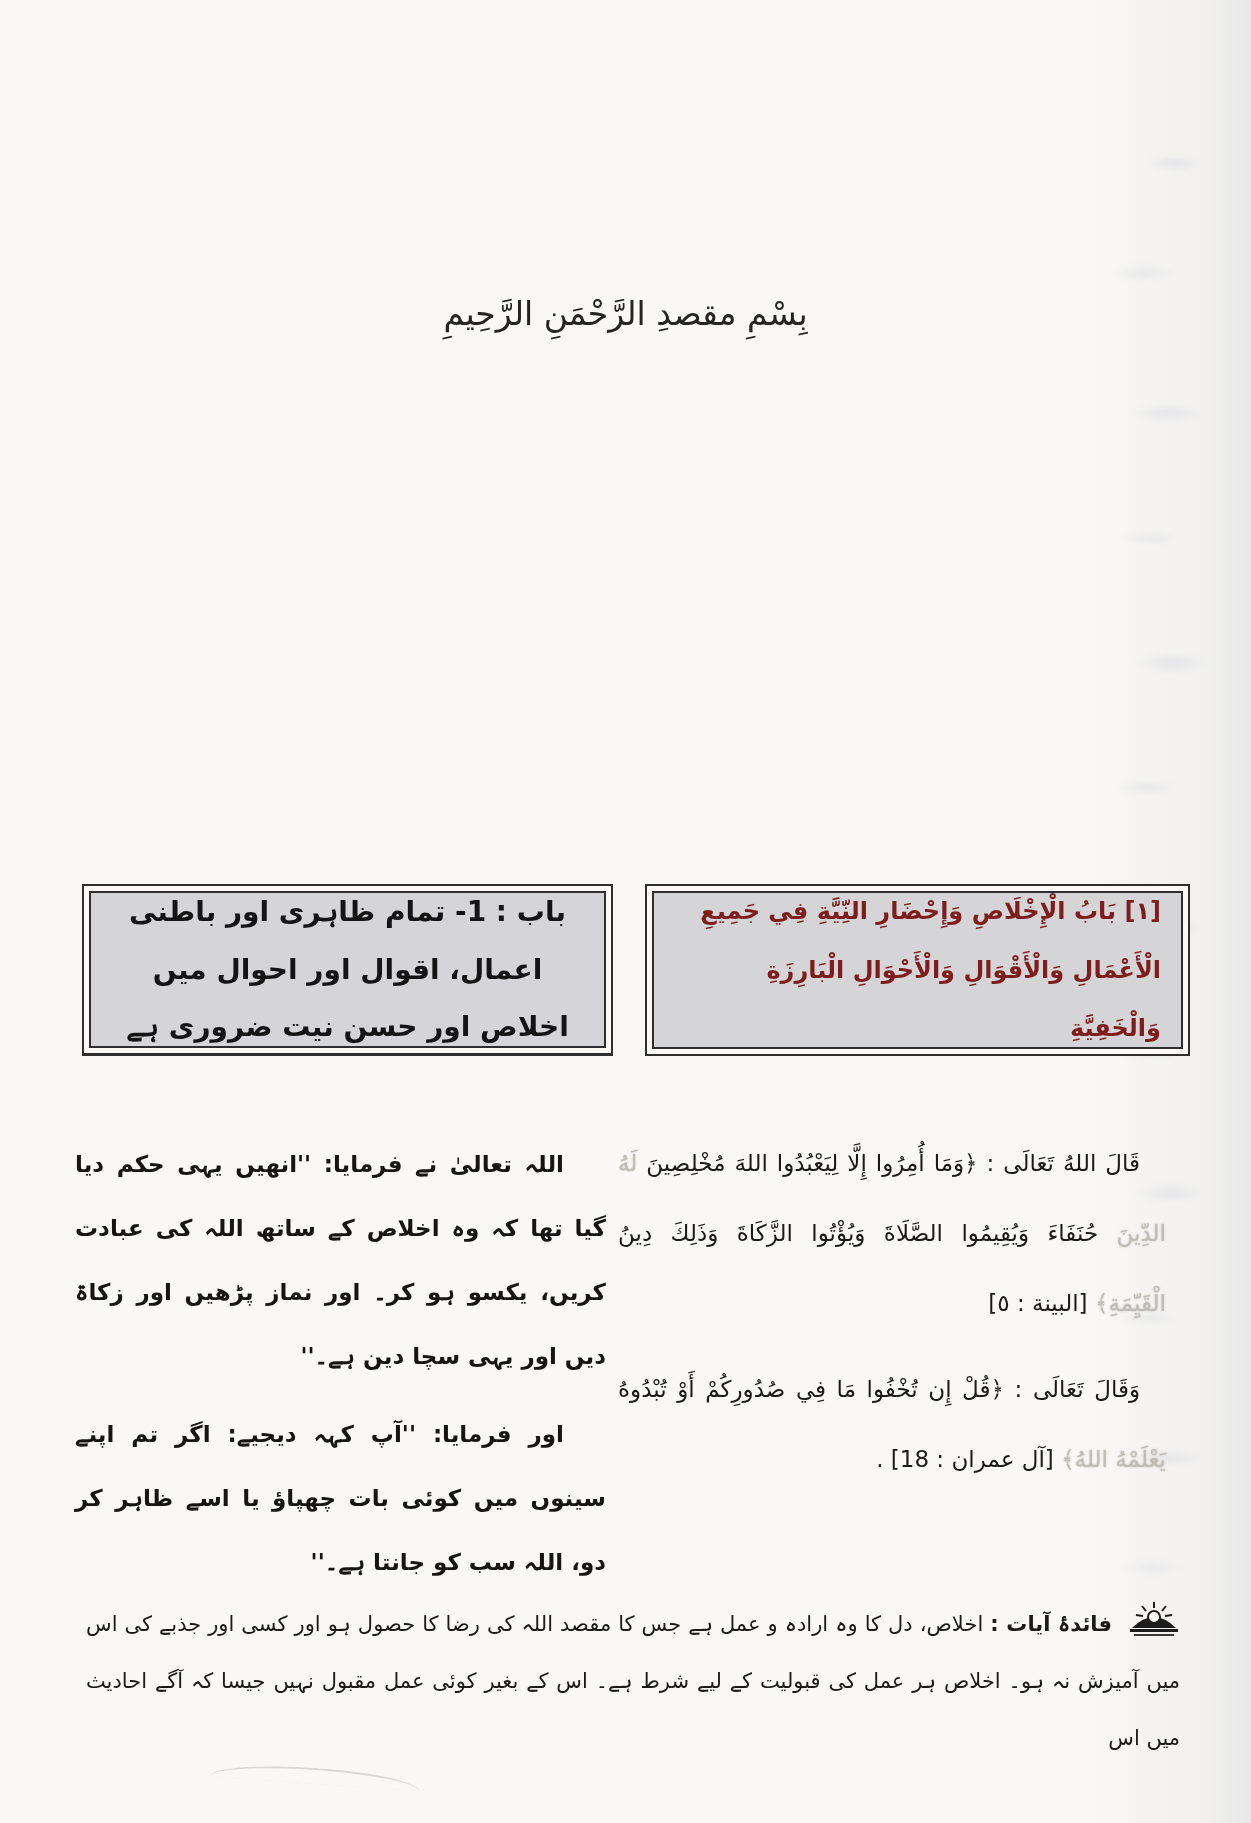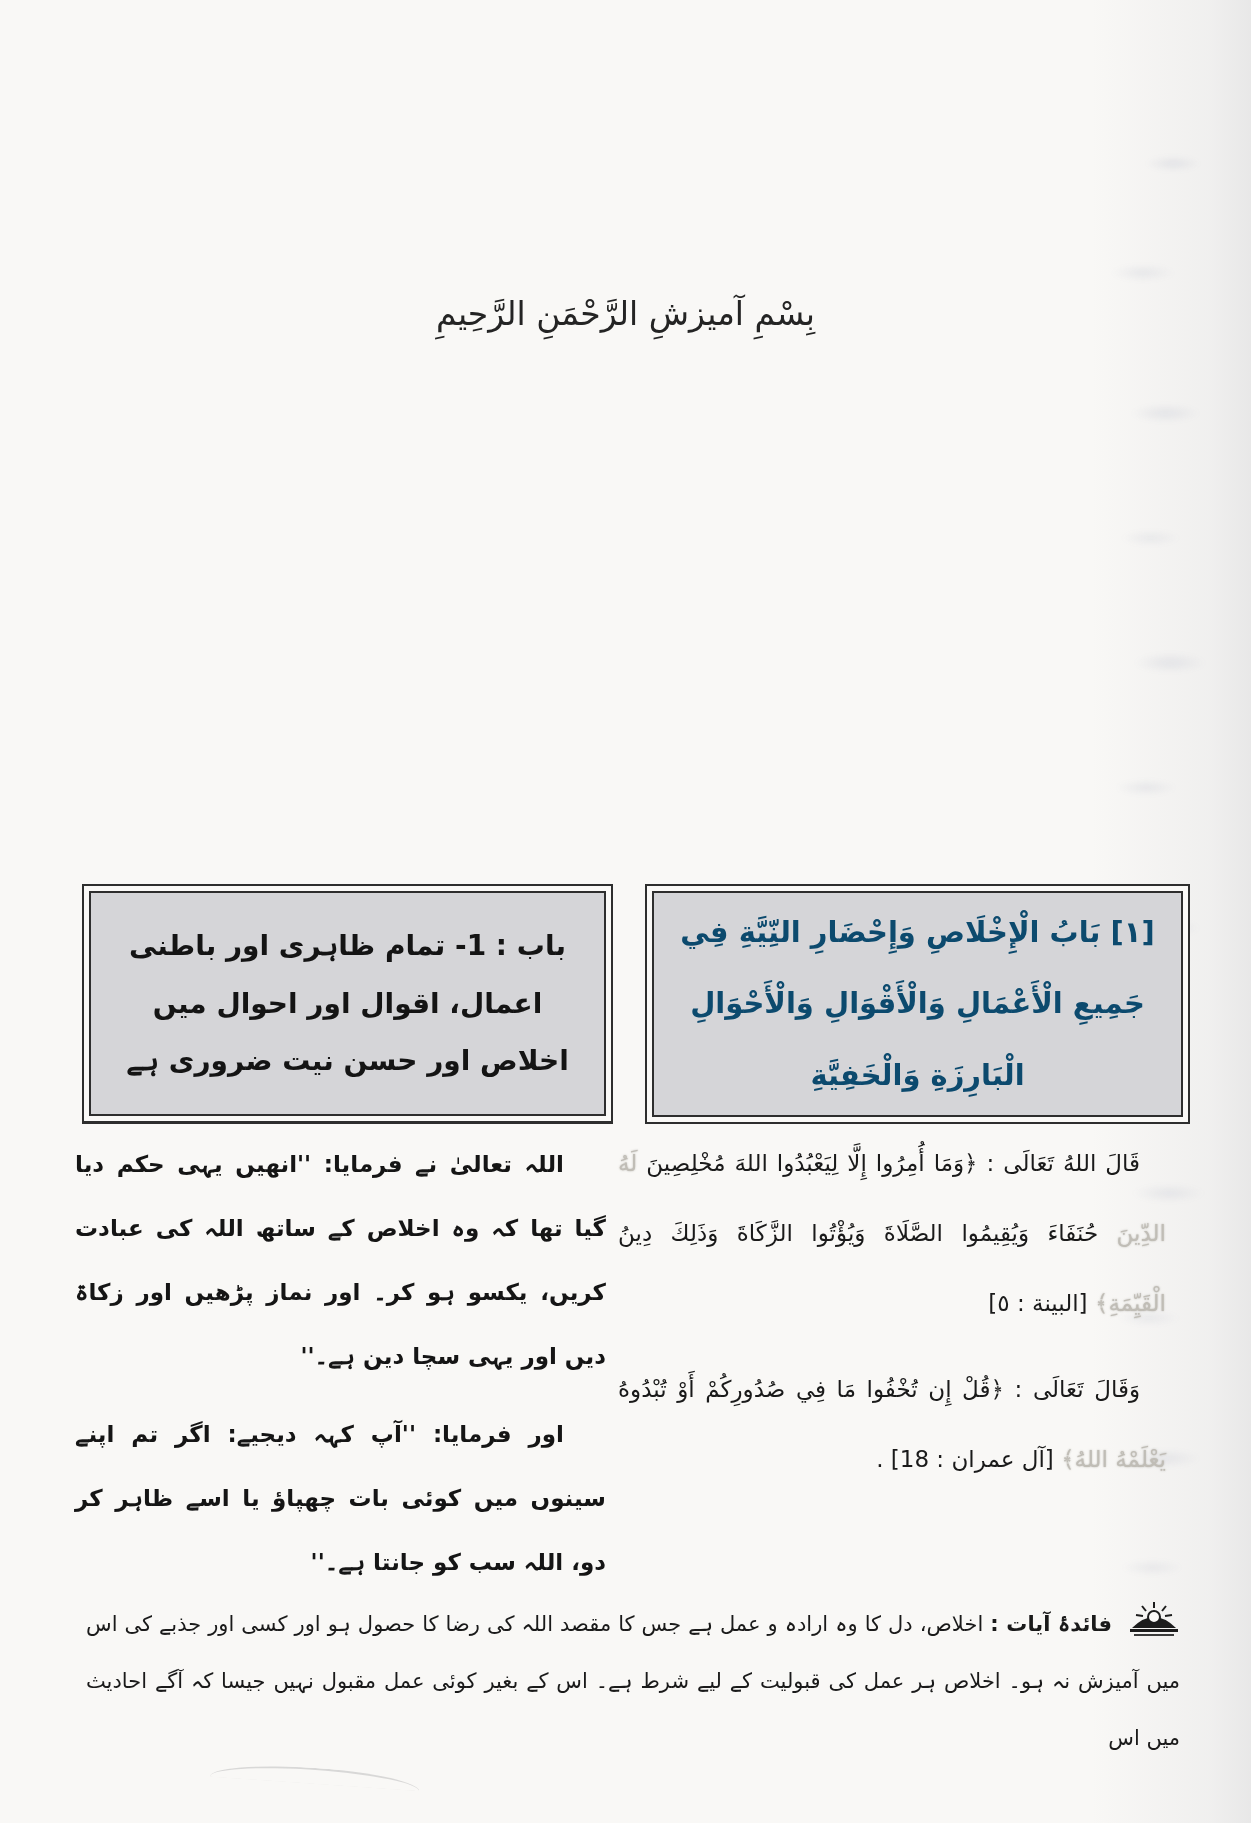--- a/index.html
+++ b/index.html
@@ -45,34 +45,34 @@
   }
 
   .bismillah {
     position: absolute; top: 294px; left: 0; width: 1251px;
     text-align: center; direction: rtl;
     font-size: 33px; letter-spacing: 1px; color: #242424;
   }
 
   
   .chapter-box {
-    position: absolute; top: 884px; height: 240px;
+    position: absolute; top: 884px; height: 172px;
     border: 2px solid #2e2e2e; background: #faf9f7;
     padding: 5px; box-sizing: border-box;
   }
   .chapter-box.right { left: 645px; width: 545px; }
   .chapter-box.left  { left: 82px;  width: 531px; border-bottom-width: 3px; }
   .chapter-box-inner {
     border: 2px solid #2e2e2e; background: #d5d5d8;
     width: 100%; height: 100%; box-sizing: border-box;
     display: flex; align-items: center; justify-content: center;
     text-align: center; direction: rtl;
     padding: 6px 20px;
   }
-  .arabic-box-text { font-size: 29px; font-weight: bold; line-height: 2.45; color: #0c4a6e; }
+  .arabic-box-text { font-size: 24px; font-weight: bold; line-height: 2.45; color: #7f1d1d; text-align: right; }
   .urdu-box-text   { font-size: 28px; font-weight: bold; line-height: 2.05; color: #141414; }
 
   .arabic-column {
     position: absolute; left: 618px; top: 1128px; width: 548px;
     direction: rtl; text-align: justify;
     font-size: 23px; line-height: 70px; color: #1a1a1a;
   }
   .arabic-column p { margin: 0 0 16px 0; text-indent: 26px; }
   .faded-print { color: #c0bdb6; text-shadow: 0 0 2px rgba(150,148,140,0.6); }
 
@@ -93,21 +93,21 @@
   }
   .footnote b { font-weight: bold; }
 </style>
 </head>
 <body>
 
 <div class="page-edge-shade"></div>
 <div class="showthrough"></div>
 <div class="pencil-scratch"></div>
 
-<div class="bismillah">بِسْمِ آمیزشِ الرَّحْمَنِ الرَّحِيمِ</div>
+<div class="bismillah">بِسْمِ مقصدِ الرَّحْمَنِ الرَّحِيمِ</div>
 
 <div class="chapter-box right">
   <div class="chapter-box-inner">
     <div class="arabic-box-text">[١] بَابُ الْإِخْلَاصِ وَإِحْضَارِ النِّيَّةِ فِي جَمِيعِ الْأَعْمَالِ وَالْأَقْوَالِ وَالْأَحْوَالِ الْبَارِزَةِ وَالْخَفِيَّةِ</div>
   </div>
 </div>
 <div class="chapter-box left">
   <div class="chapter-box-inner">
     <div class="urdu-box-text">باب : 1- تمام ظاہری اور باطنی اعمال، اقوال اور احوال میں اخلاص اور حسن نیت ضروری ہے</div>
   </div>

